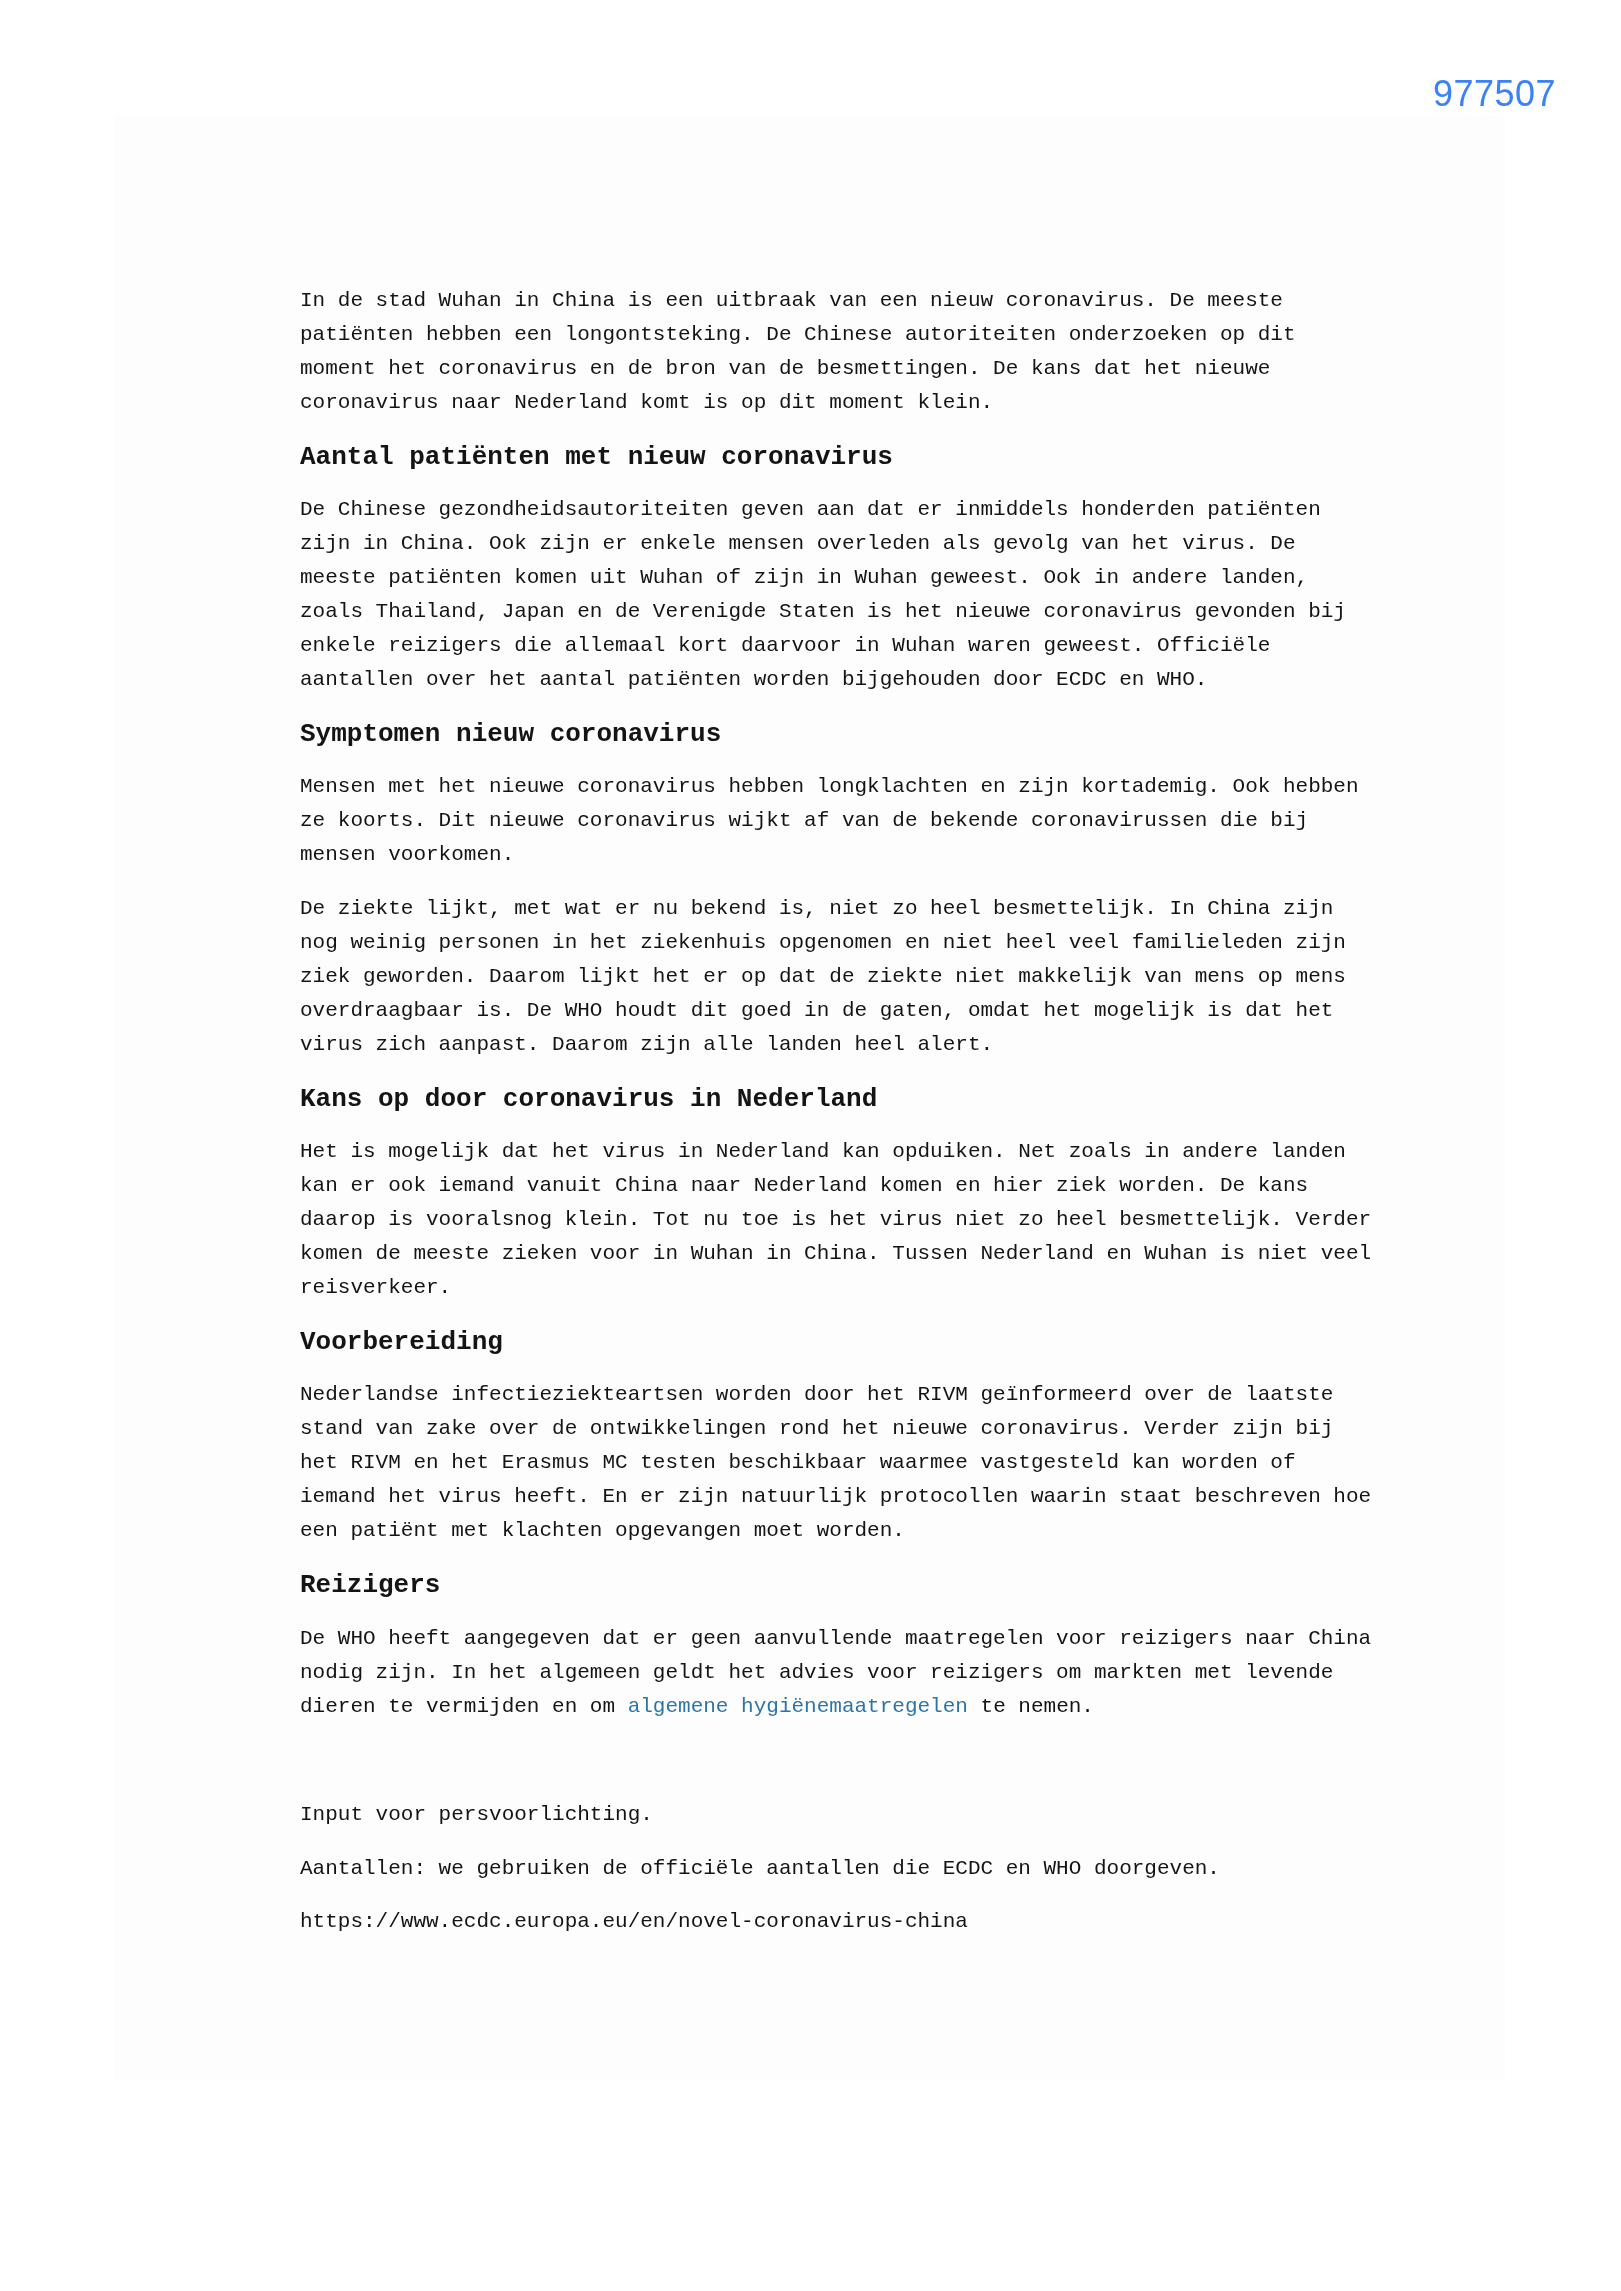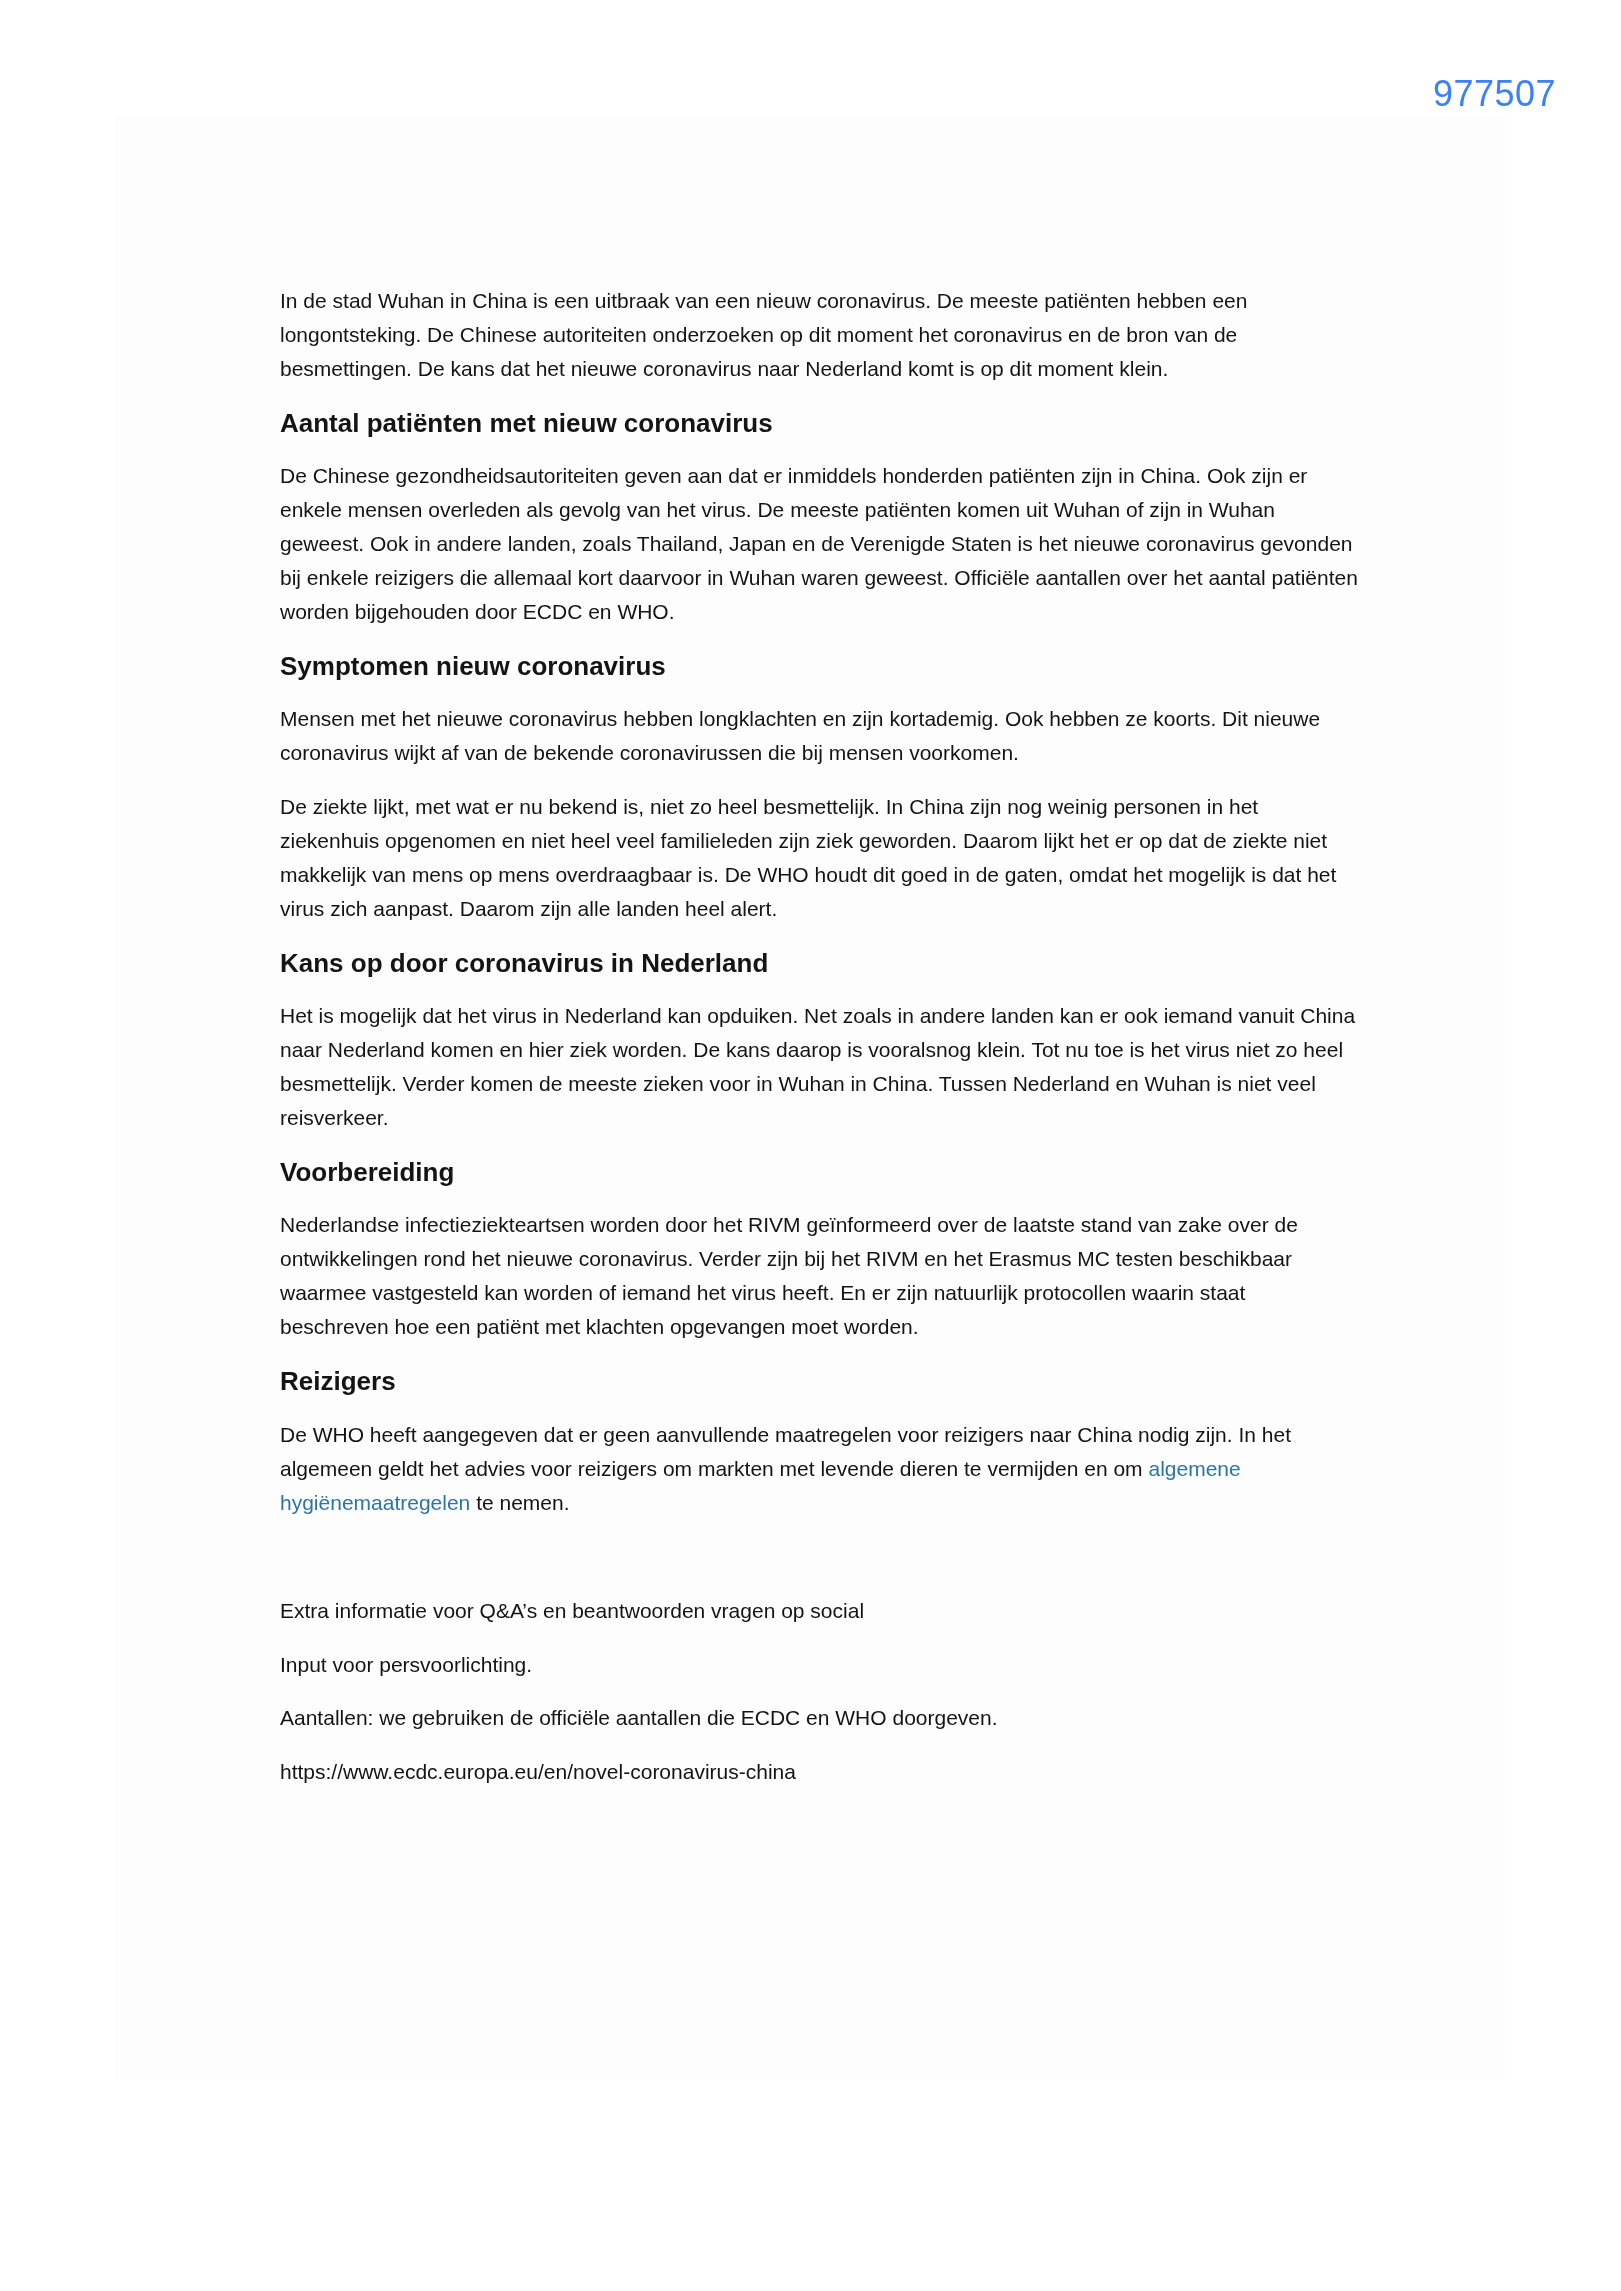--- a/index.html
+++ b/index.html
@@ -27,24 +27,24 @@
   .page-panel {
     position: absolute;
     left: 115px;
     top: 115px;
     width: 1390px;
     height: 1965px;
     background: #fdfdfd;
   }
   .content {
     position: absolute;
-    left: 280px;
+    left: 300px;
     top: 284px;
     width: 1078px;
-    font-family: Liberation Sans, sans-serif;
+    font-family: Liberation Mono, monospace;
     font-size: 21px;
     line-height: 34px;
     color: #141414;
   }
   .content p {
     margin: 0 0 19.6px 0;
   }
   .content h2 {
     font-size: 26px;
     font-weight: bold;
@@ -86,19 +86,18 @@
 
   <h2>Voorbereiding</h2>
   <p>Nederlandse infectieziekteartsen worden door het RIVM geïnformeerd over de laatste stand van zake over de ontwikkelingen rond het nieuwe coronavirus. Verder zijn bij het RIVM en het Erasmus MC testen beschikbaar waarmee vastgesteld kan worden of iemand het virus heeft. En er zijn natuurlijk protocollen waarin staat beschreven hoe een patiënt met klachten opgevangen moet worden.</p>
 
   <h2>Reizigers</h2>
   <p><span>De WHO heeft aangegeven dat er geen aanvullende maatregelen voor reizigers naar China nodig zijn. In het algemeen geldt het advies voor reizigers om markten met levende dieren te vermijden en om </span><a class="link">algemene hygiënemaatregelen</a><span> te nemen.</span></p>
 
   <div class="spacer"></div>
 
   <div class="extra">
-    <p>Extra informatie  voor Q&amp;A’s en beantwoorden vragen op social</p>
     <p>Input voor persvoorlichting.</p>
     <p>Aantallen: we gebruiken de officiële aantallen die ECDC en WHO doorgeven.</p>
     <p>https://www.ecdc.europa.eu/en/novel-coronavirus-china</p>
   </div>
 </div>
 
 
 </body></html>

